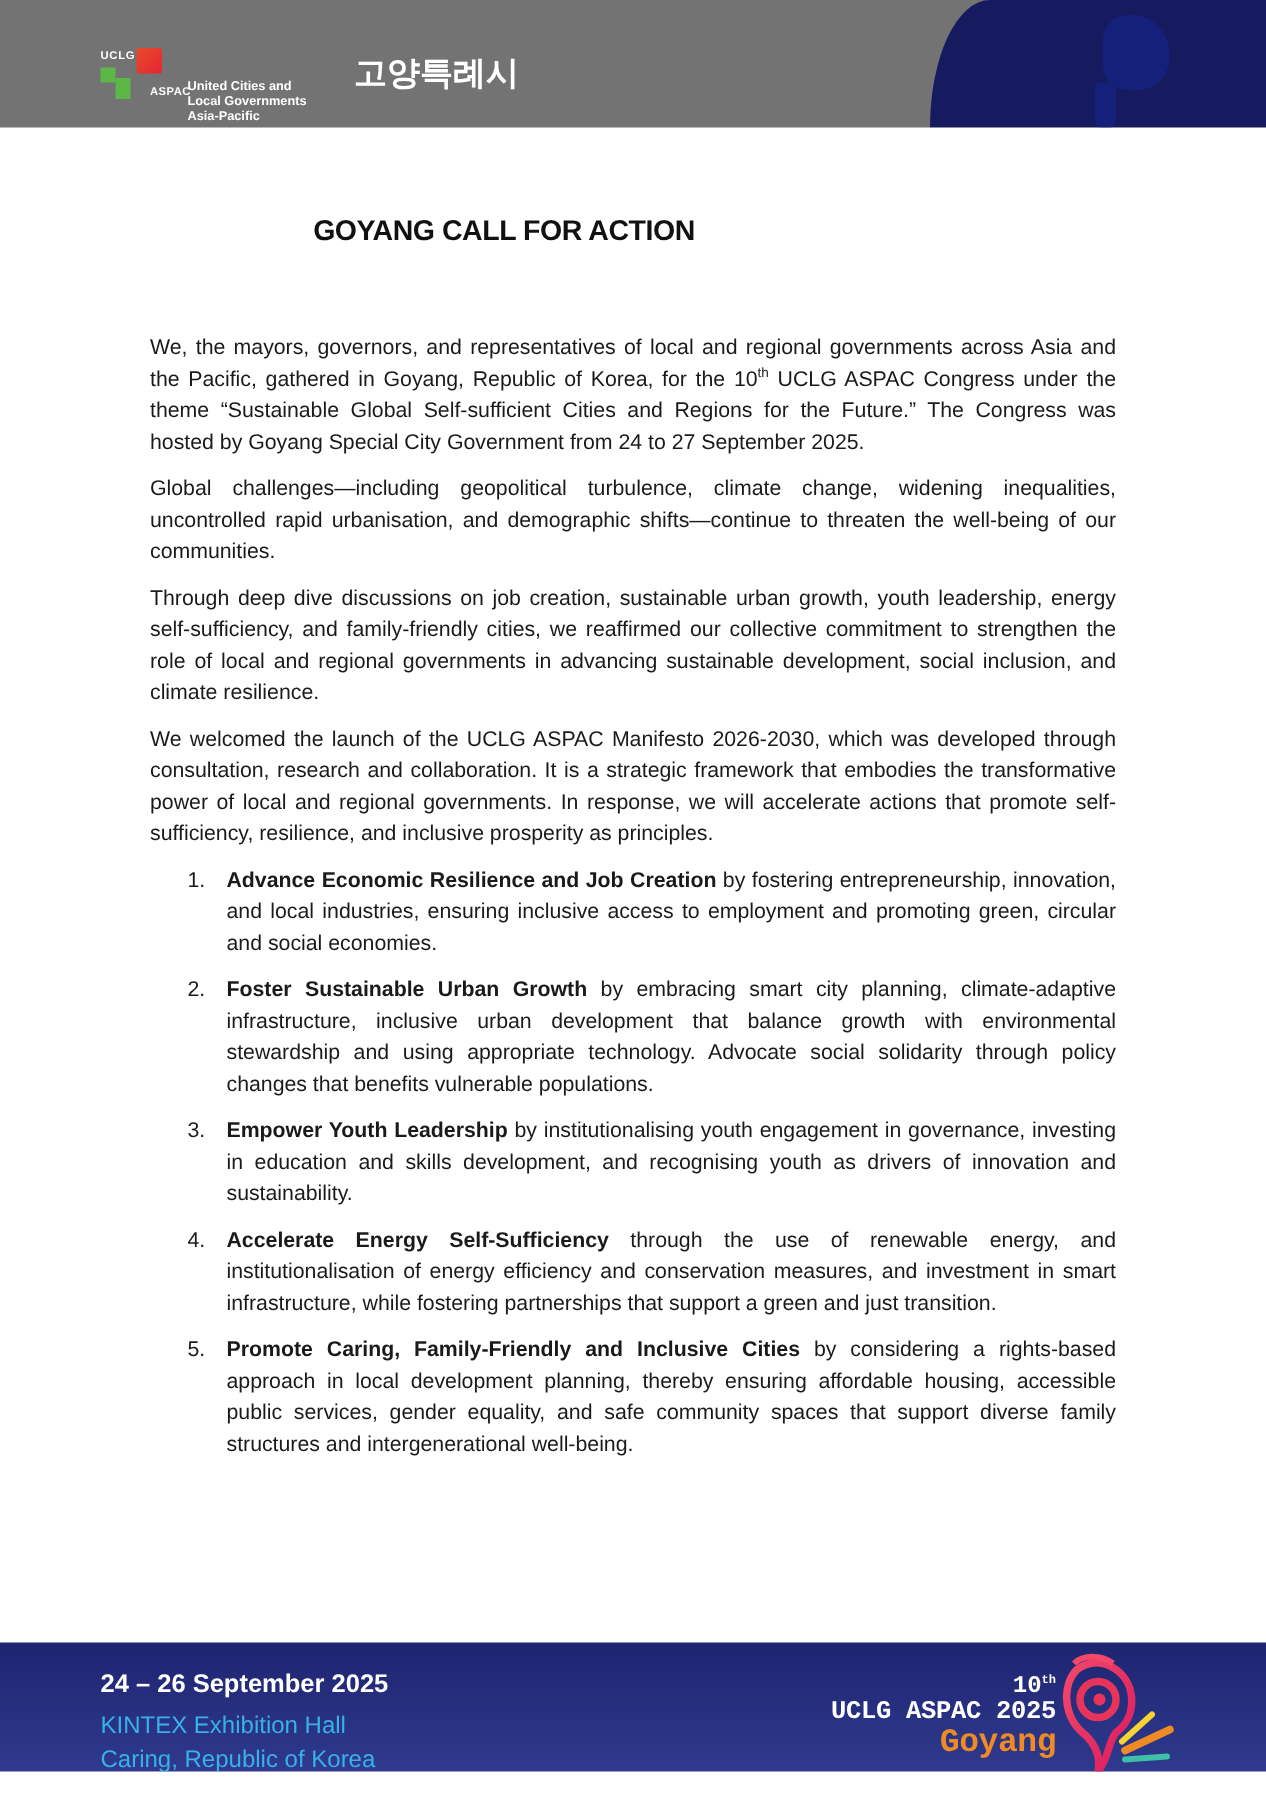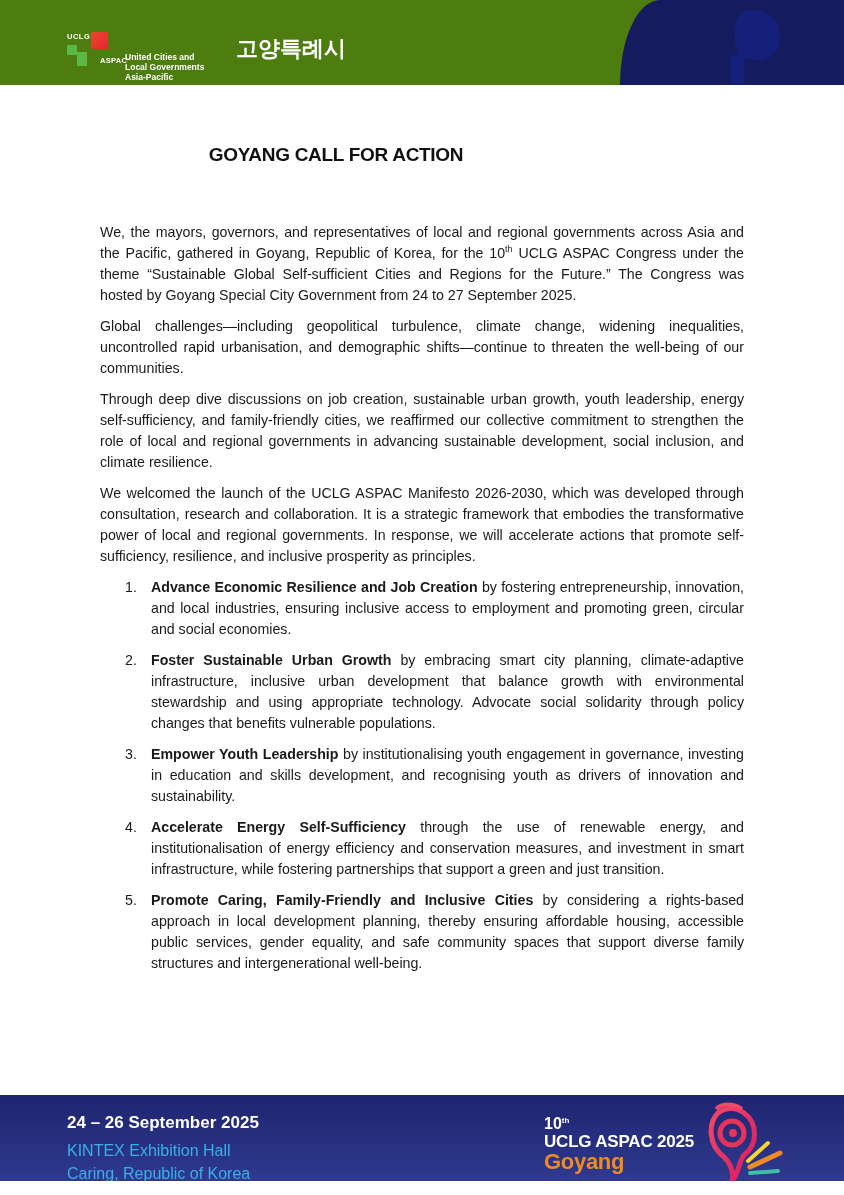--- a/index.html
+++ b/index.html
@@ -1,17 +1,17 @@
 <!DOCTYPE html>
 <html><head>
 <meta charset="utf-8">
 <style>
   html, body { margin: 0; padding: 0; }
   body { width: 844px; height: 1195px; background: #ffffff; position: relative; overflow: hidden; font-family: "Liberation Sans", sans-serif; }
-  .header { position: absolute; left: 0; top: 0; width: 844px; height: 85px; background: #4d7c0f; overflow: hidden; }
+  .header { position: absolute; left: 0; top: 0; width: 844px; height: 85px; background: #737373; overflow: hidden; }
   .header .map-shape { position: absolute; background: #151b5e; }
   .header .island { position: absolute; background: #14207a; border-radius: 40% 60% 50% 40%; }
   .uclg-logo { position: absolute; left: 66px; top: 32px; width: 52px; height: 34px; }
   .uclg-logo .red { position: absolute; left: 25px; top: 0; width: 17px; height: 17px; background: linear-gradient(135deg,#e94a2c,#e52531); border-radius: 2px; }
   .uclg-logo .g1 { position: absolute; left: 1px; top: 13px; width: 10px; height: 10px; background: #5cb846; }
   .uclg-logo .g2 { position: absolute; left: 11px; top: 20px; width: 10px; height: 14px; background: #5cb846; }
   .uclg-logo .t1 { position: absolute; left: 1px; top: 0; font-size: 7.5px; font-weight: bold; color: #fff; letter-spacing: 0.5px; }
   .uclg-logo .t2 { position: absolute; left: 34px; top: 24px; font-size: 7.5px; font-weight: bold; color: #fff; letter-spacing: 0.3px; }
   .uclg-name { position: absolute; left: 125px; top: 33px; font-size: 8.5px; line-height: 10px; font-weight: bold; color: #fff; margin-top: 19px; }
   .korean { position: absolute; left: 236px; top: 34px; font-size: 22px; font-weight: bold; color: #fff; letter-spacing: 0px; font-family: "DejaVu Sans", sans-serif; }
@@ -22,21 +22,21 @@
   .content p { margin: 0 0 10px 0; }
   .content sup { font-size: 9px; line-height: 0; }
   .list { margin: 0; padding: 0; list-style: none; }
   .list li { position: relative; padding-left: 51px; margin-bottom: 10px; }
   .list li .num { position: absolute; left: 25px; top: 0; }
   .list li b { font-weight: bold; }
 
   .footer { position: absolute; left: 0; top: 1095px; width: 844px; height: 86px; background: linear-gradient(180deg, #1e2470 0%, #2f3a8e 100%); overflow: hidden; }
   .footer .date { position: absolute; left: 67px; top: 18px; font-size: 17px; font-weight: bold; color: #fff; }
   .footer .venue { position: absolute; left: 67px; top: 44px; font-size: 16px; line-height: 23px; color: #3ab0e8; }
-  .congress { position: absolute; left: 544px; top: 18px; width: 160px; color: #fff; font-weight: bold; }
+  .congress { position: absolute; left: 544px; top: 18px; width: 160px; text-align: right; color: #fff; font-weight: bold; font-family: Liberation Mono, monospace; }
   .congress .ed { font-size: 16px; line-height: 16px; }
   .congress .ed sup { font-size: 8px; }
   .congress .name { font-size: 17px; line-height: 19px; letter-spacing: -0.2px; }
   .congress .city { font-size: 22px; line-height: 22px; color: #f08a24; letter-spacing: -0.3px; }
   .rose { position: absolute; left: 700px; top: 6px; width: 90px; height: 86px; }
 </style>
 </head>
 <body>
 
 <div class="header">

